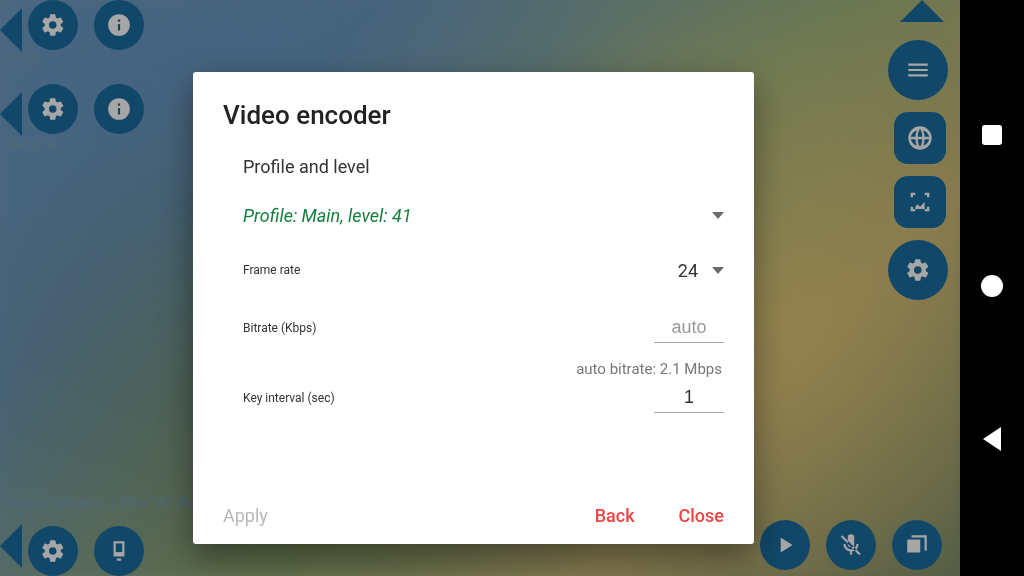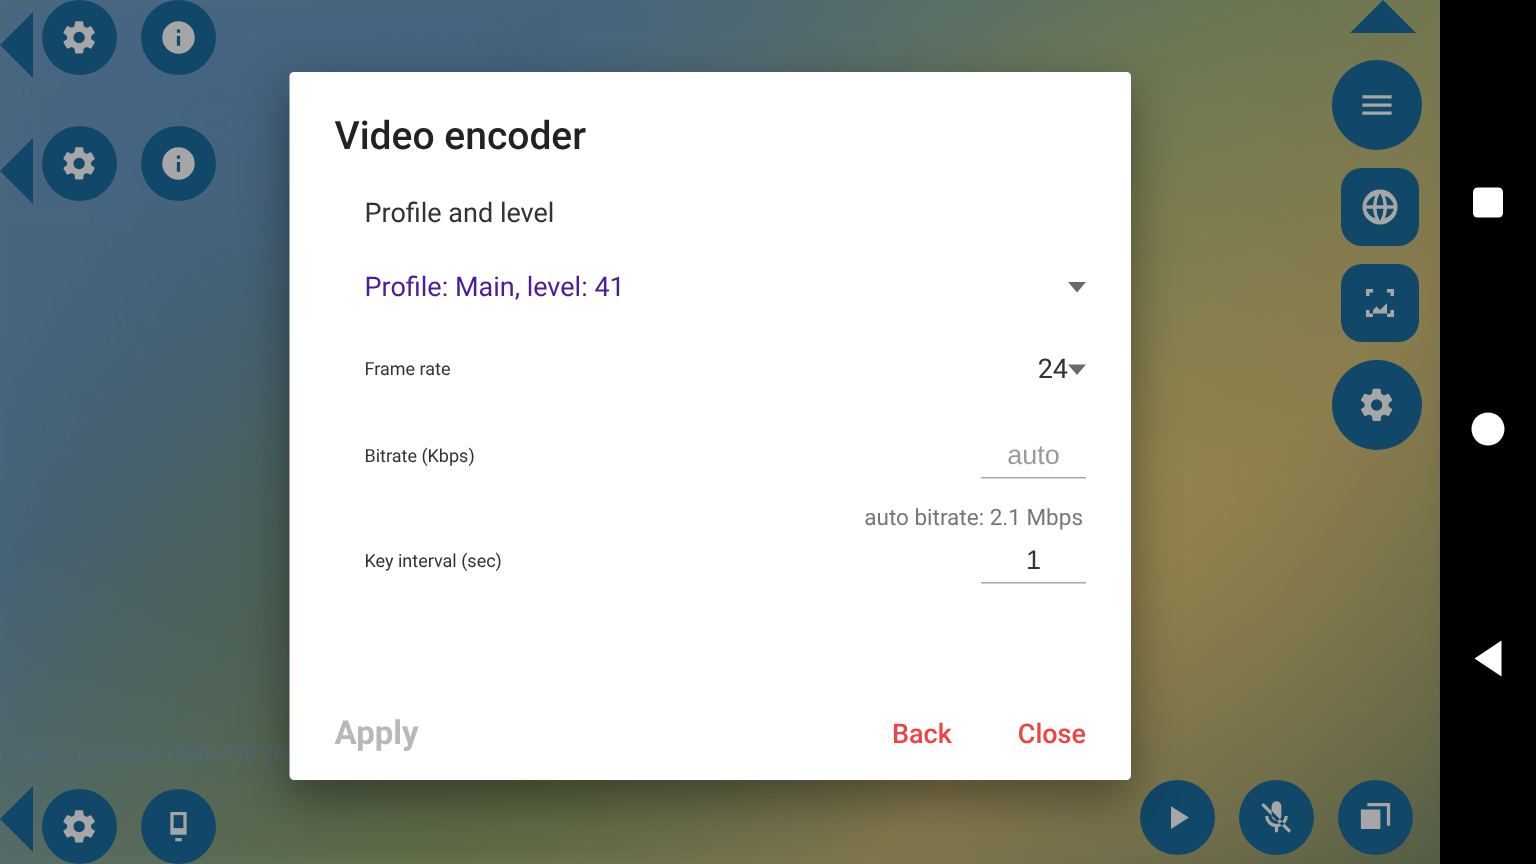--- a/index.html
+++ b/index.html
@@ -41,40 +41,40 @@
 
   .bg-label { position: absolute; font-size: 14px; color: #7aa0b8; }
   .status-line { position: absolute; left: 6px; bottom: 65px; color: #7aa0b8; font-size: 14px; }
 
   
   .rsq { position: absolute; width: 52px; height: 52px; border-radius: 14px; background: #1b6ea0; display: flex; align-items: center; justify-content: center; }
   .rsq svg { width: 28px; height: 28px; fill: #fff; }
 
   
   .dialog {
-    position: absolute; left: 193px; top: 48px; width: 561px; height: 472px;
+    position: absolute; left: 193px; top: 72px; width: 561px; height: 472px;
     background: #fff; border-radius: 3px; box-shadow: 0 12px 32px rgba(0,0,0,0.4);
     display: flex; flex-direction: column; padding: 28px 30px 18px 30px;
   }
   .dialog-title { font-size: 26px; font-weight: 500; color: #222; margin-bottom: 26px; }
   .field-group { padding-left: 20px; }
   .field-label-top { font-size: 18px; color: #333; margin-bottom: 28px; }
   .row { display: flex; align-items: center; justify-content: space-between; height: 40px; margin-bottom: 18px; }
   .row .lbl { font-size: 12px; color: #333; }
-  .row .val { font-size: 18px; color: #333; display: flex; align-items: center; gap: 0; }
+  .row .val { font-size: 18px; color: #333; display: flex; align-items: center; gap: 14px; }
   .dd-caret { width: 0; height: 0; border-left: 6px solid transparent; border-right: 6px solid transparent; border-top: 7px solid #6b6b6b; }
   .profile-line { display: flex; align-items: center; justify-content: space-between; margin-bottom: 24px; }
-  .profile-line .txt { font-size: 18px; color: #4c1d95; }
+  .profile-line .txt { font-size: 18px; color: #15803d; font-style: italic; }
 
   .input-underline { width: 70px; text-align: center; font-size: 18px; color: #333; border: none; border-bottom: 1.5px solid #a8a8a8; padding: 4px 0; outline: none; background: transparent; }
   .input-underline::placeholder { color: #9a9a9a; }
   .autohint { font-size: 15px; color: #777; text-align: right; padding-right: 2px; margin-top: -6px; }
 
   .dlg-buttons { margin-top: auto; display: flex; align-items: center; justify-content: space-between; }
-  .dlg-buttons .left-btn { font-size: 22px; font-weight: 700; color: #b8b8b8; }
+  .dlg-buttons .left-btn { font-size: 18px; font-weight: 400; color: #b8b8b8; }
   .dlg-buttons .right { display: flex; gap: 44px; }
   .dlg-buttons .right span { font-size: 18px; font-weight: 500; color: #ef4444; }
 </style>
 </head>
 <body>
 
 <div class="viewport">
 
   <div class="chev-left" style="left:0; top:8px;"></div>
   <div class="circ" style="left:28px; top:0;">

